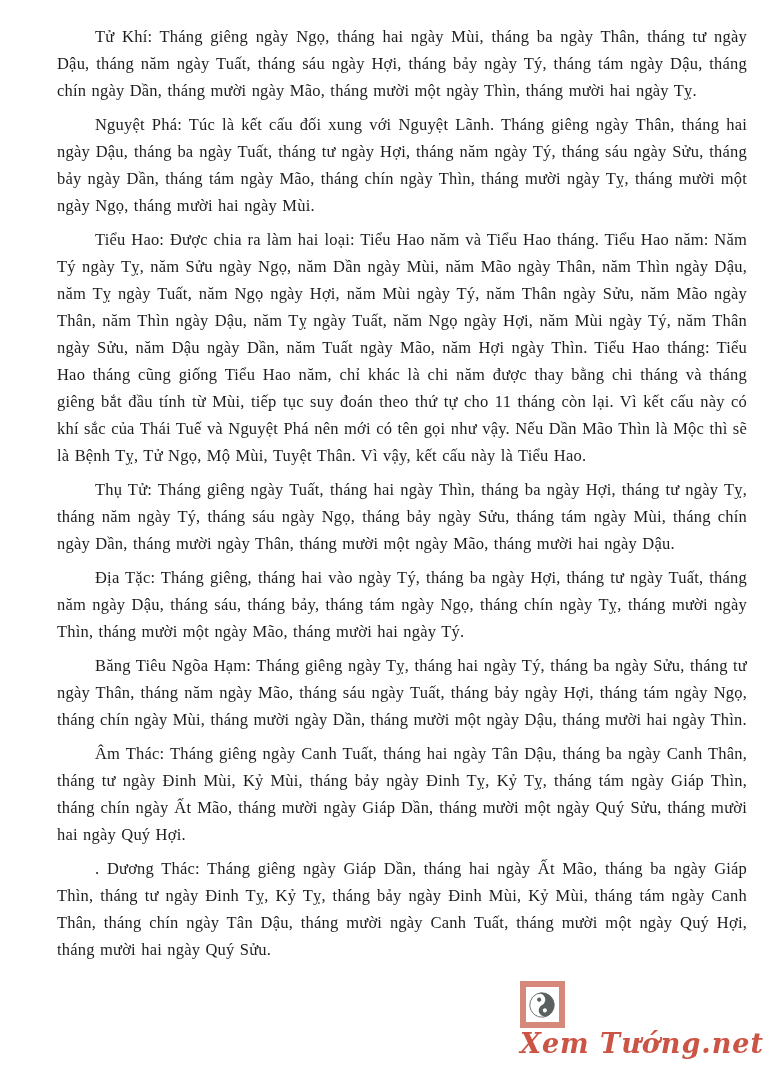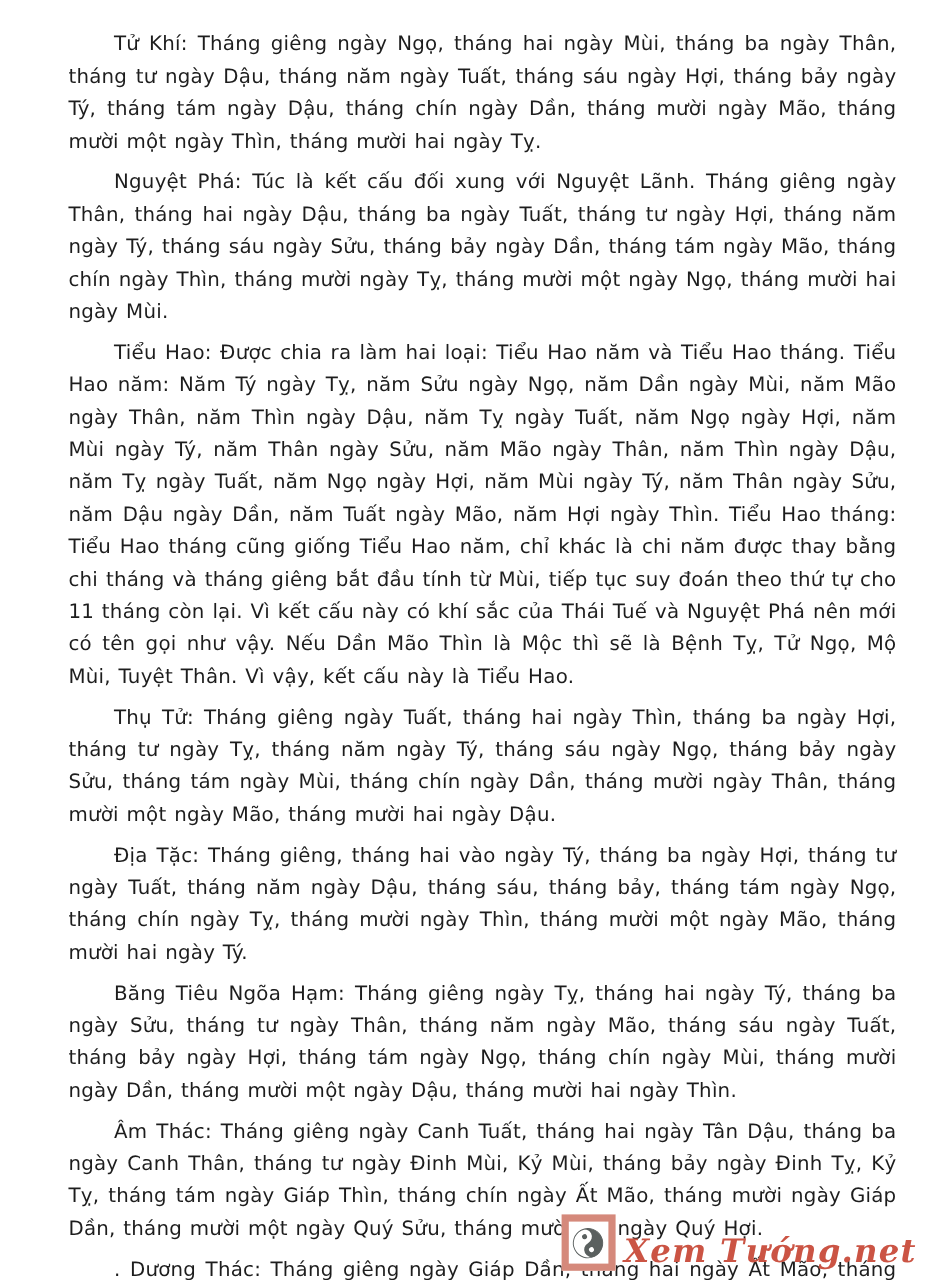--- a/index.html
+++ b/index.html
@@ -20,27 +20,29 @@
     width: 690px;
   }
   p.para {
     margin: 0 0 7px 0;
     font-size: 16.5px;
     line-height: 27px;
     text-align: justify;
     text-indent: 38px;
     letter-spacing: 0.2px;
     word-spacing: 1px;
+    font-family: Liberation Serif, serif;
   }
   .watermark {
     position: absolute;
     right: 12px;
     bottom: 8px;
     display: flex;
-    align-items: flex-end;
+    align-items: flex-start;
+    flex-direction: column;
   }
   .yy-box {
     width: 33px;
     height: 35px;
     border: 6px solid #d5897b;
     background: #ffffff;
     display: flex;
     align-items: center;
     justify-content: center;
     margin-right: 7px;

